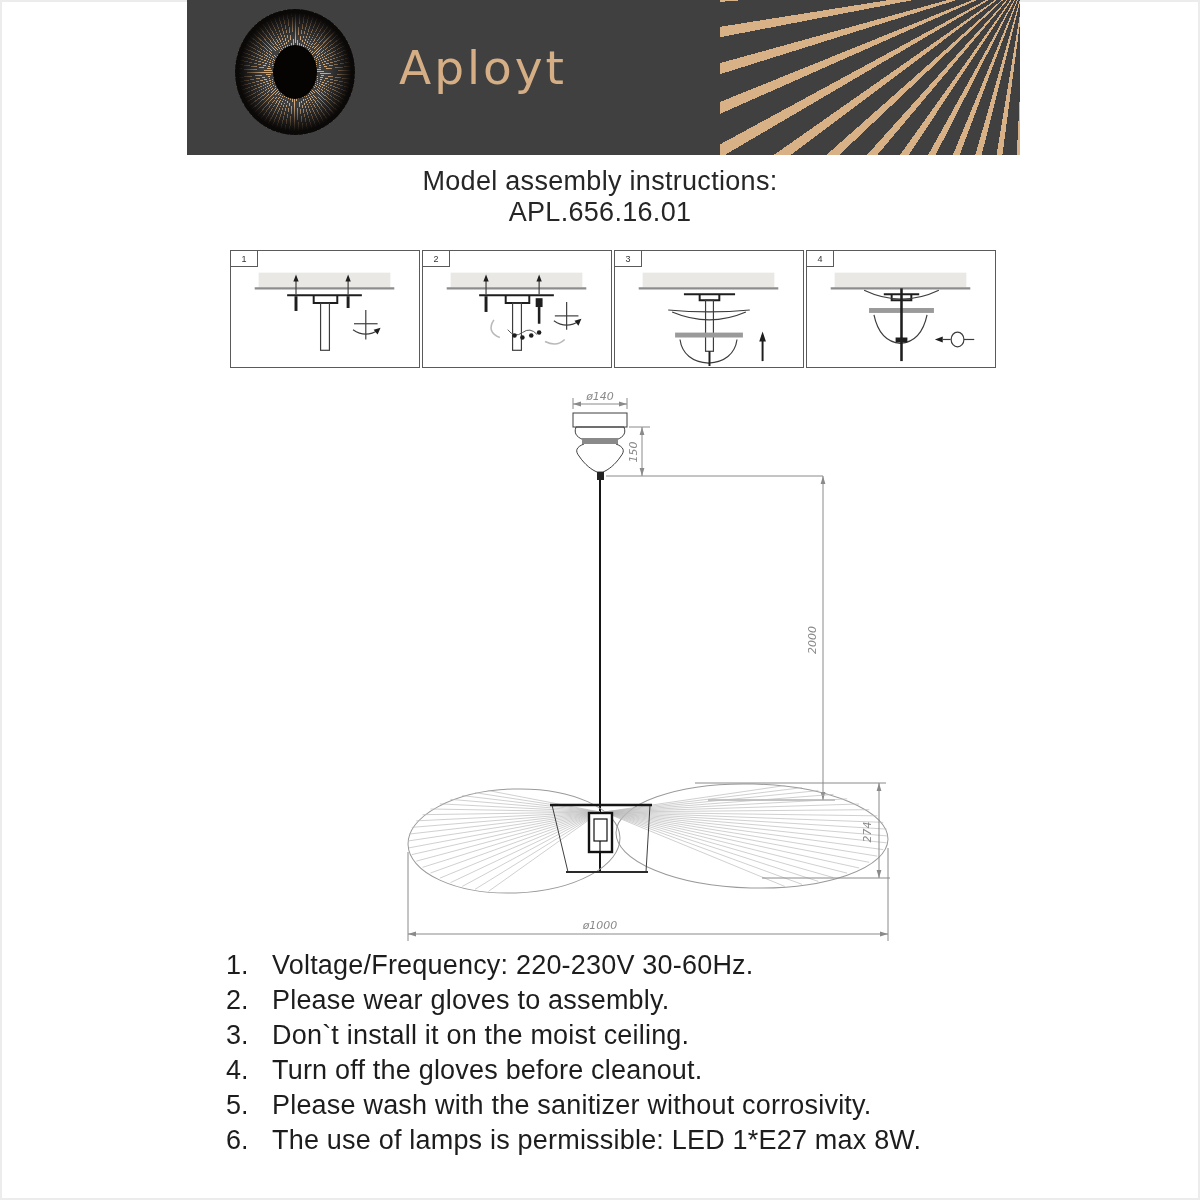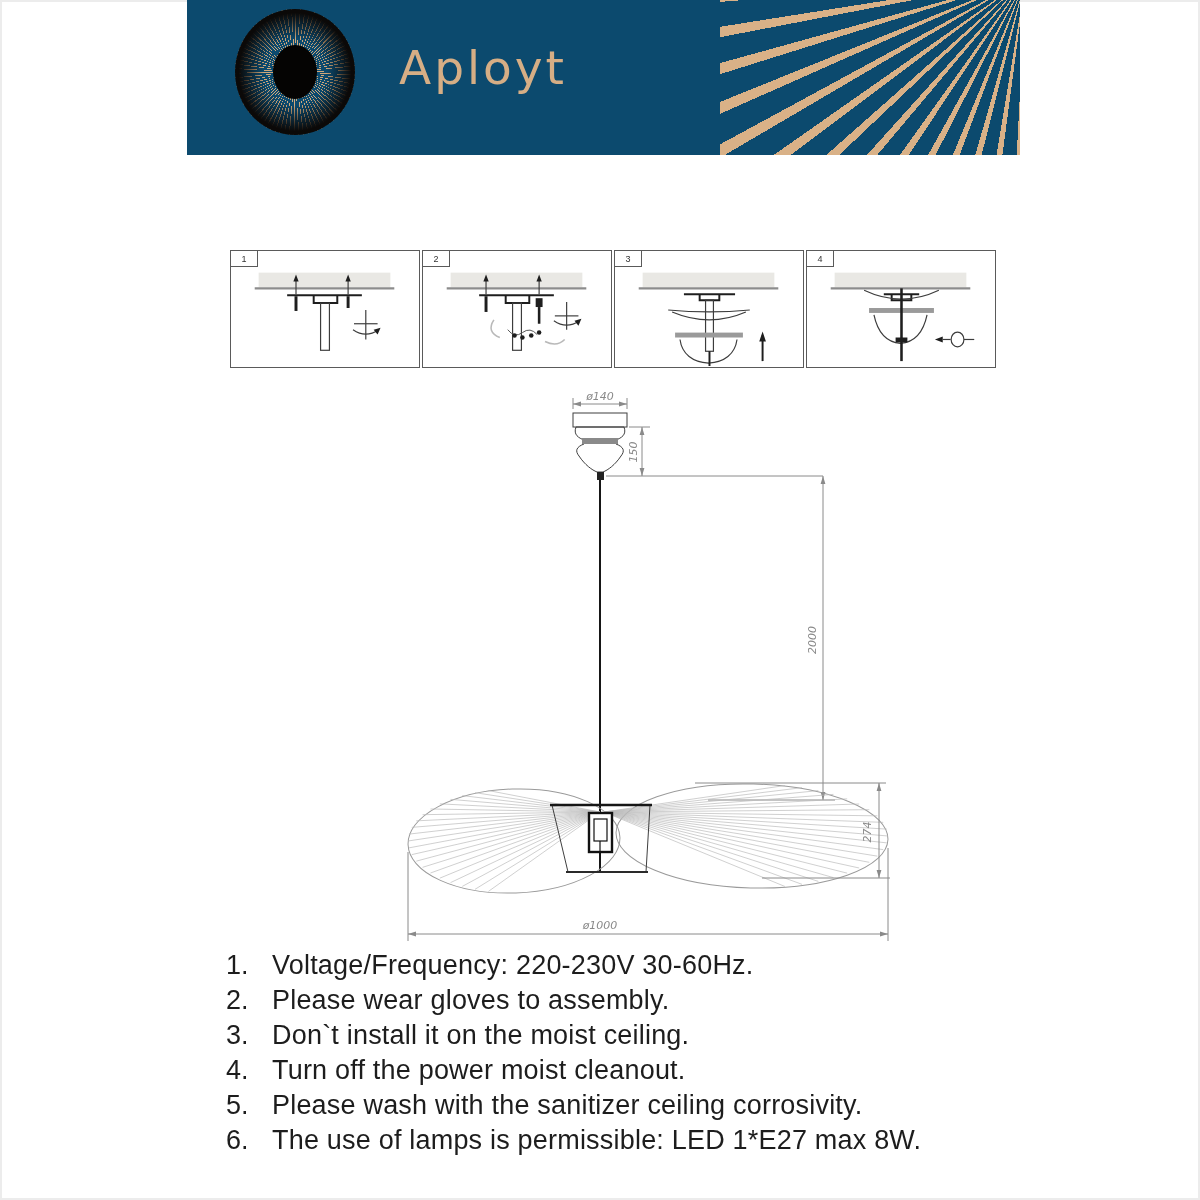--- a/index.html
+++ b/index.html
@@ -1,20 +1,20 @@
 <!DOCTYPE html>
 <html><head>
 <meta charset="utf-8">
 <style>
   html,body{margin:0;padding:0;background:#fff;}
   .page{position:relative;width:1200px;height:1200px;background:#ffffff;overflow:hidden;
         font-family:"Liberation Sans",sans-serif;box-shadow:inset 0 0 0 2px #ececec;}
 
   
-  .banner{position:absolute;left:187px;top:0;width:833px;height:155px;background:#0c4a6e;overflow:hidden;}
+  .banner{position:absolute;left:187px;top:0;width:833px;height:155px;background:#404040;overflow:hidden;}
   .sunrays{position:absolute;left:48px;top:9px;width:120px;height:126px;border-radius:50%;
            background:repeating-conic-gradient(from 0deg,#cfa87c 0deg 1deg,rgba(0,0,0,0) 1deg 4.4deg);}
   .sunfade{position:absolute;left:48px;top:9px;width:120px;height:126px;border-radius:50%;
            background:radial-gradient(closest-side,#0b0908 20%,rgba(11,9,8,0) 33% 52%,#0b0908 94%);}
   .suncore{position:absolute;left:86px;top:45px;width:44px;height:54px;border-radius:50%;background:#050403;}
   .brand-name{position:absolute;left:212px;top:42px;font-size:47px;line-height:52px;color:#d6ae85;
               letter-spacing:3px;font-weight:400;font-family:"DejaVu Sans",sans-serif;}
   .fan{position:absolute;right:0;top:0;width:300px;height:155px;
        background:repeating-conic-gradient(from 118deg at 102% -14%,rgba(0,0,0,0) 0deg 4.6deg,#d9b187 4.6deg 6.5deg);}
 
@@ -58,20 +58,24 @@
 <div class="page">
 
   <div class="banner">
     <div class="sunrays"></div>
     <div class="sunfade"></div>
     <div class="suncore"></div>
     <div class="brand-name">Aployt</div>
     <div class="fan"></div>
   </div>
 
+  <div class="title">
+    <div>Model assembly instructions:</div>
+    <div>APL.656.16.01</div>
+  </div>
 
   <div class="steps">
 
     <div class="step">
       <svg viewBox="0 0 191 118">
         <rect x="28" y="22" width="134" height="15" class="sfill"></rect>
         <line x1="24" y1="38" x2="166" y2="38" class="sline2"></line>
         <line x1="57" y1="45" x2="133" y2="45" class="sdark"></line>
         <path d="M84,45 L84,53 L108,53 L108,45" class="sdark"></path>
         <line x1="66" y1="27" x2="66" y2="44" class="sline"></line>
@@ -262,25 +266,25 @@
     <div class="inst-row">
       <span class="inst-num">2.</span>
       <span class="inst-text">Please wear gloves to assembly.</span>
     </div>
     <div class="inst-row">
       <span class="inst-num">3.</span>
       <span class="inst-text">Don`t install it on the moist ceiling.</span>
     </div>
     <div class="inst-row">
       <span class="inst-num">4.</span>
-      <span class="inst-text">Turn off the power moist cleanout.</span>
+      <span class="inst-text">Turn off the gloves before cleanout.</span>
     </div>
     <div class="inst-row">
       <span class="inst-num">5.</span>
-      <span class="inst-text">Please wash with the sanitizer ceiling corrosivity.</span>
+      <span class="inst-text">Please wash with the sanitizer without corrosivity.</span>
     </div>
     <div class="inst-row">
       <span class="inst-num">6.</span>
       <span class="inst-text">The use of lamps is permissible: LED 1*E27 max 8W.</span>
     </div>
   </div>
 
 </div>
 
 </body></html>

